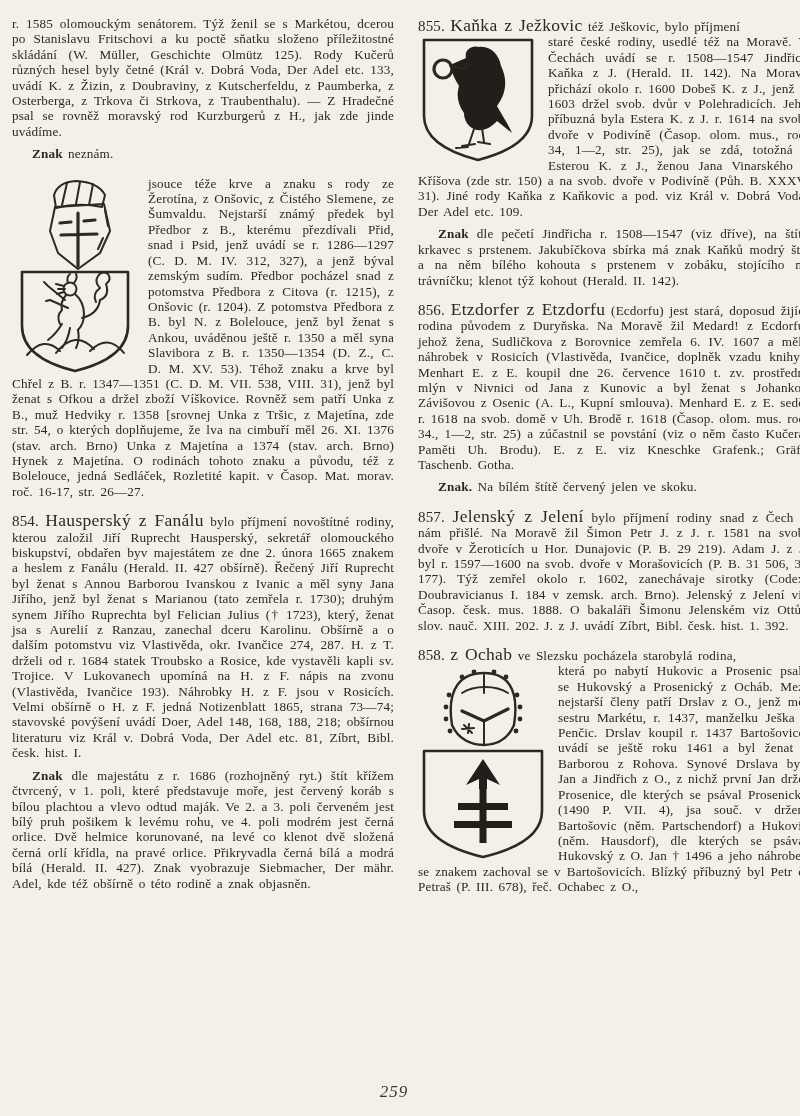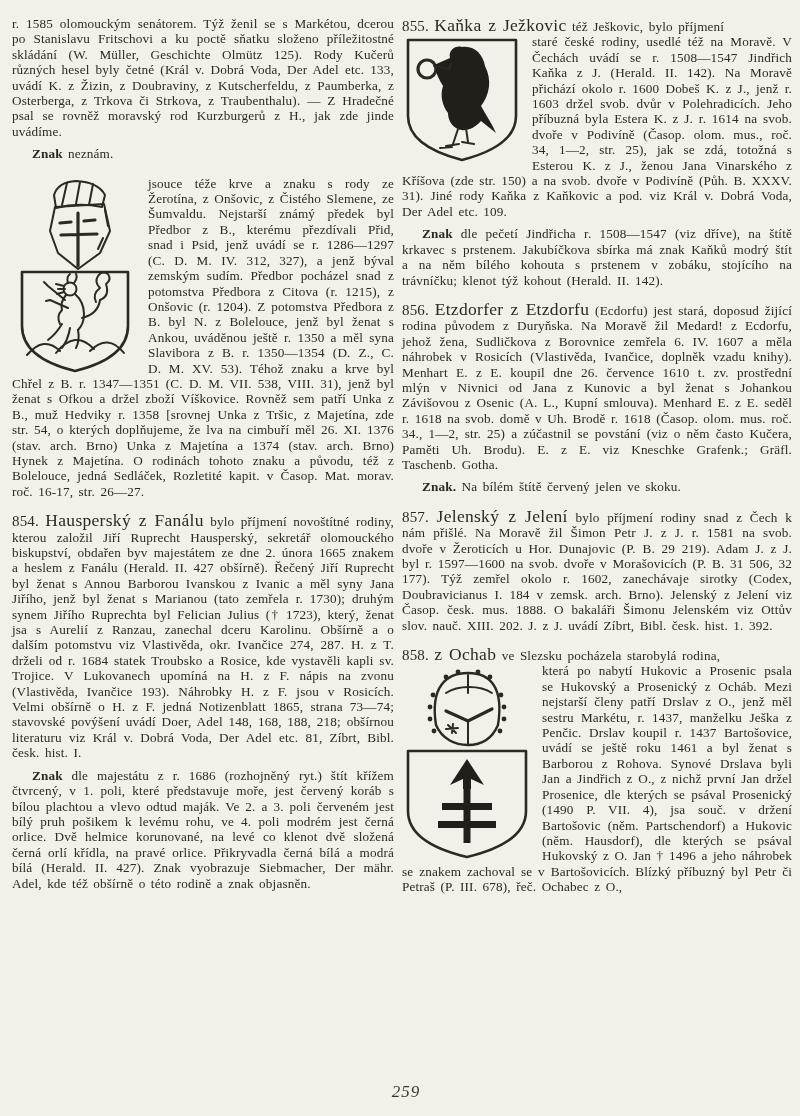--- a/index.html
+++ b/index.html
@@ -9,34 +9,34 @@
     background:#e9e7e0;
   }
   .page{
     position:relative;
     width:800px; height:1116px;
     background:#f2f0e9;
     color:#2c2921;
     overflow:hidden;
     padding:16px 8px 0 12px;
   }
-  .columns{ display:flex; gap:8px; }
+  .columns{ display:flex; gap:24px; }
   .col{ text-align:justify; font-size:13.2px; line-height:15.4px; letter-spacing:0.15px; word-spacing:2px; }
   .col-left{ flex:0 0 382px; width:382px; }
   .col-right{ flex:0 0 390px; width:390px; }
   p{ margin:0; }
   .entry{ margin-top:14px; }
   .entry-num{ font-size:15px; }
   .entry-name{ font-weight:normal; font-size:17.5px; letter-spacing:0.3px; }
   .znak{ margin-top:7px; text-indent:20px; clear:left; }
   .znak-label{ font-weight:bold; }
   .shield-fig{ float:left; margin:2px 10px 2px 0; }
   .shield-fig svg{ display:block; }
   .pageno{
-    position:absolute; left:16px; bottom:14px; width:780px;
+    position:absolute; left:4px; bottom:14px; width:780px;
     text-align:center; font-style:italic; font-size:17px;
     letter-spacing:1px; color:#3a372f;
   }
   .ill-stroke{ stroke:#2c2921; fill:none; stroke-width:2; stroke-linecap:round; stroke-linejoin:round; }
   .ill-thick{ stroke:#2c2921; fill:none; stroke-width:3.2; stroke-linecap:round; }
   .ill-fill{ fill:#221f1a; stroke:none; }
 </style>
 </head>
 <body>
 

